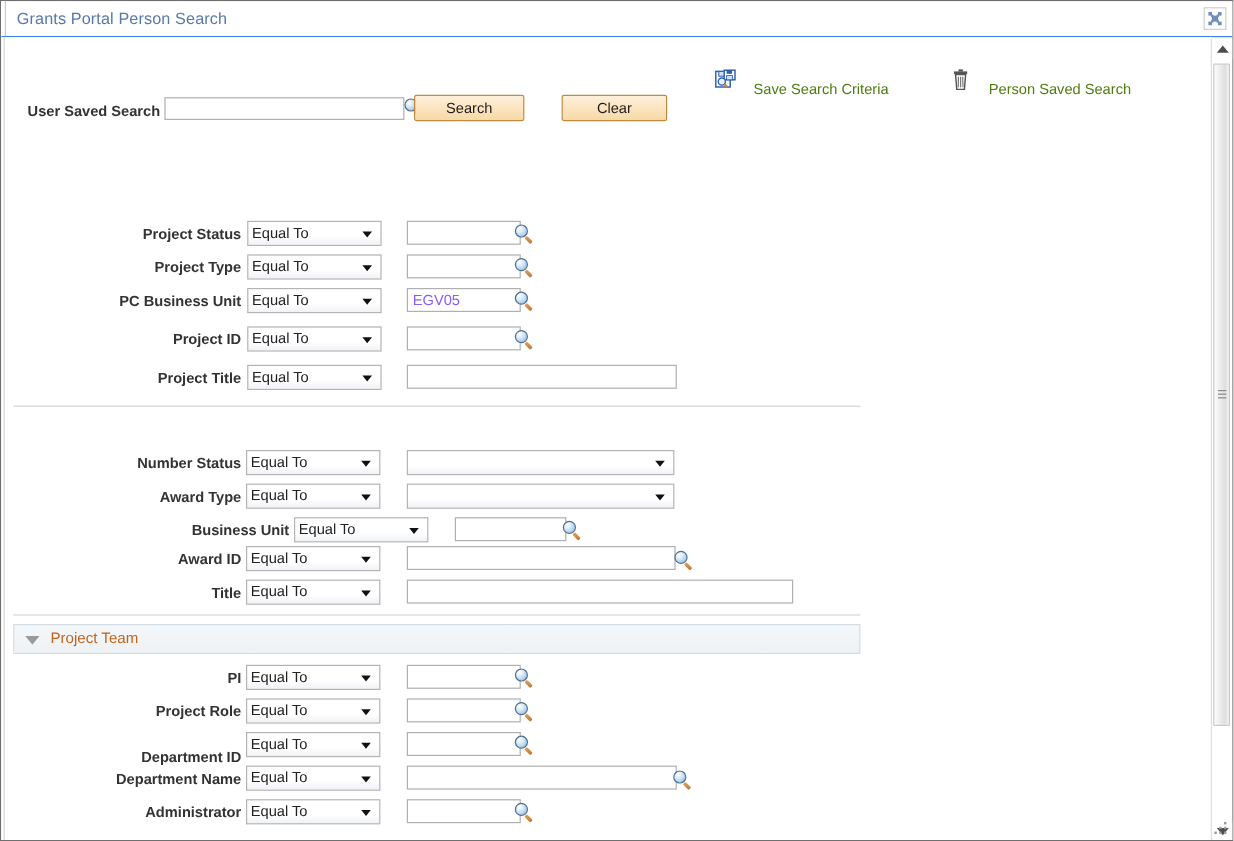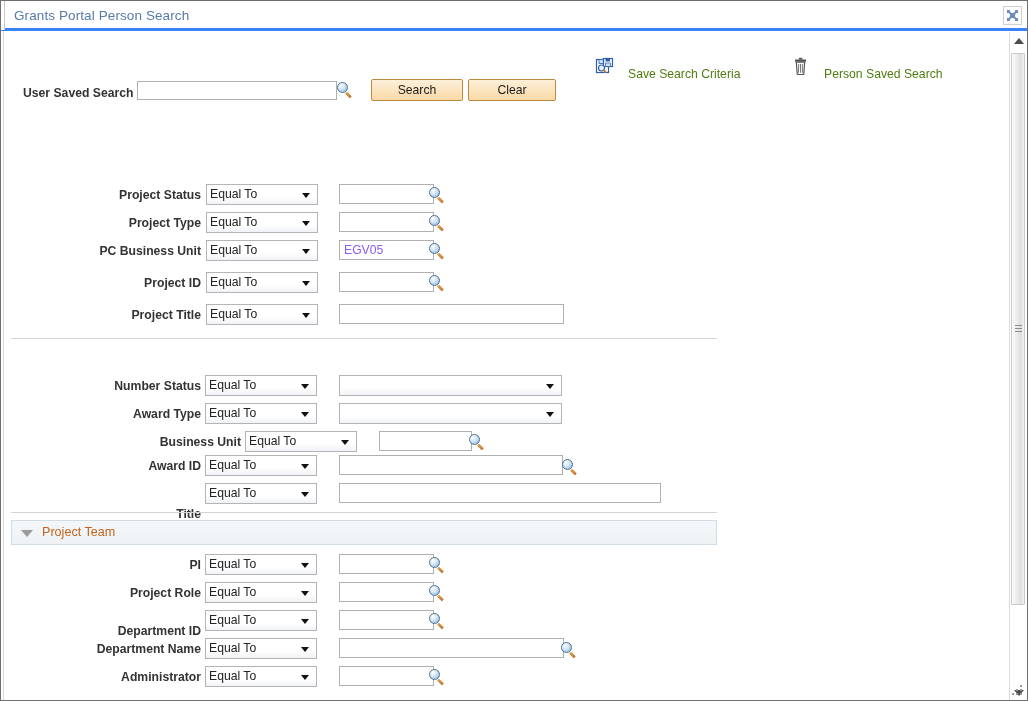--- a/index.html
+++ b/index.html
@@ -21,21 +21,21 @@
     overflow: hidden;
   }
 
   
   .titlebar {
     position: absolute;
     left: 0; top: 0;
     width: 1026px;
     height: 30px;
     background: #ffffff;
-    border-bottom: 3px solid #3b82f6;
+    border-bottom: 1px solid #3b82f6;
     box-sizing: border-box;
   }
   .titlebar .tb-accent {
     position: absolute;
     left: 0; top: 0;
     width: 3px; height: 29px;
     background: #ffffff;
     border-right: 1px solid #c9c9c9;
   }
   .title-text {
@@ -136,21 +136,21 @@
     background: linear-gradient(to bottom,#fdf0da 0%, #fbe3bd 55%, #f8d9a6 100%);
     font-family: "Liberation Sans", sans-serif;
     font-size: 12.2px;
     color: #1c1c1c;
     cursor: pointer;
     box-sizing: border-box;
     text-align: center;
     line-height: 20px;
     padding: 0;
   }
-  .btn-search { left: 344px; width: 92px; margin-left: 26px; }
+  .btn-search { left: 344px; width: 92px; }
   .btn-clear  { left: 467px; width: 88px; }
 
   .action-link {
     position: absolute;
     font-size: 12.2px;
     color: #4d7c0f;
     white-space: nowrap;
     cursor: pointer;
   }
   .act-save-txt { left: 627px; top: 36px; }
@@ -485,21 +485,21 @@
         <span class="caret"></span>
       </div>
       <input class="txt" type="text" style="left: 338px; width: 224px;" value="">
       <span class="mag mag-abs" style="left:561px; top:4px;">
         <span class="lens"></span>
           <span class="handle"></span>
       </span>
     </div>
 
     <div class="row" style="top:452px; left:0; width:716px;">
-      <div class="f-label" style="left:60px; width:140px;margin-top:20px;">Title</div>
+      <div class="f-label" style="left:60px; width:140px;">Title</div>
       <div class="sel" style="left:204px; width:112px;">
         <span>Equal To</span>
         <span class="caret"></span>
       </div>
       <input class="txt" type="text" style="left: 338px; width: 322px;" value="">
     </div>
 
     <div class="grp-rule" style="top:481px;"></div>
 
     <div class="group-header" style="top:489px;">

